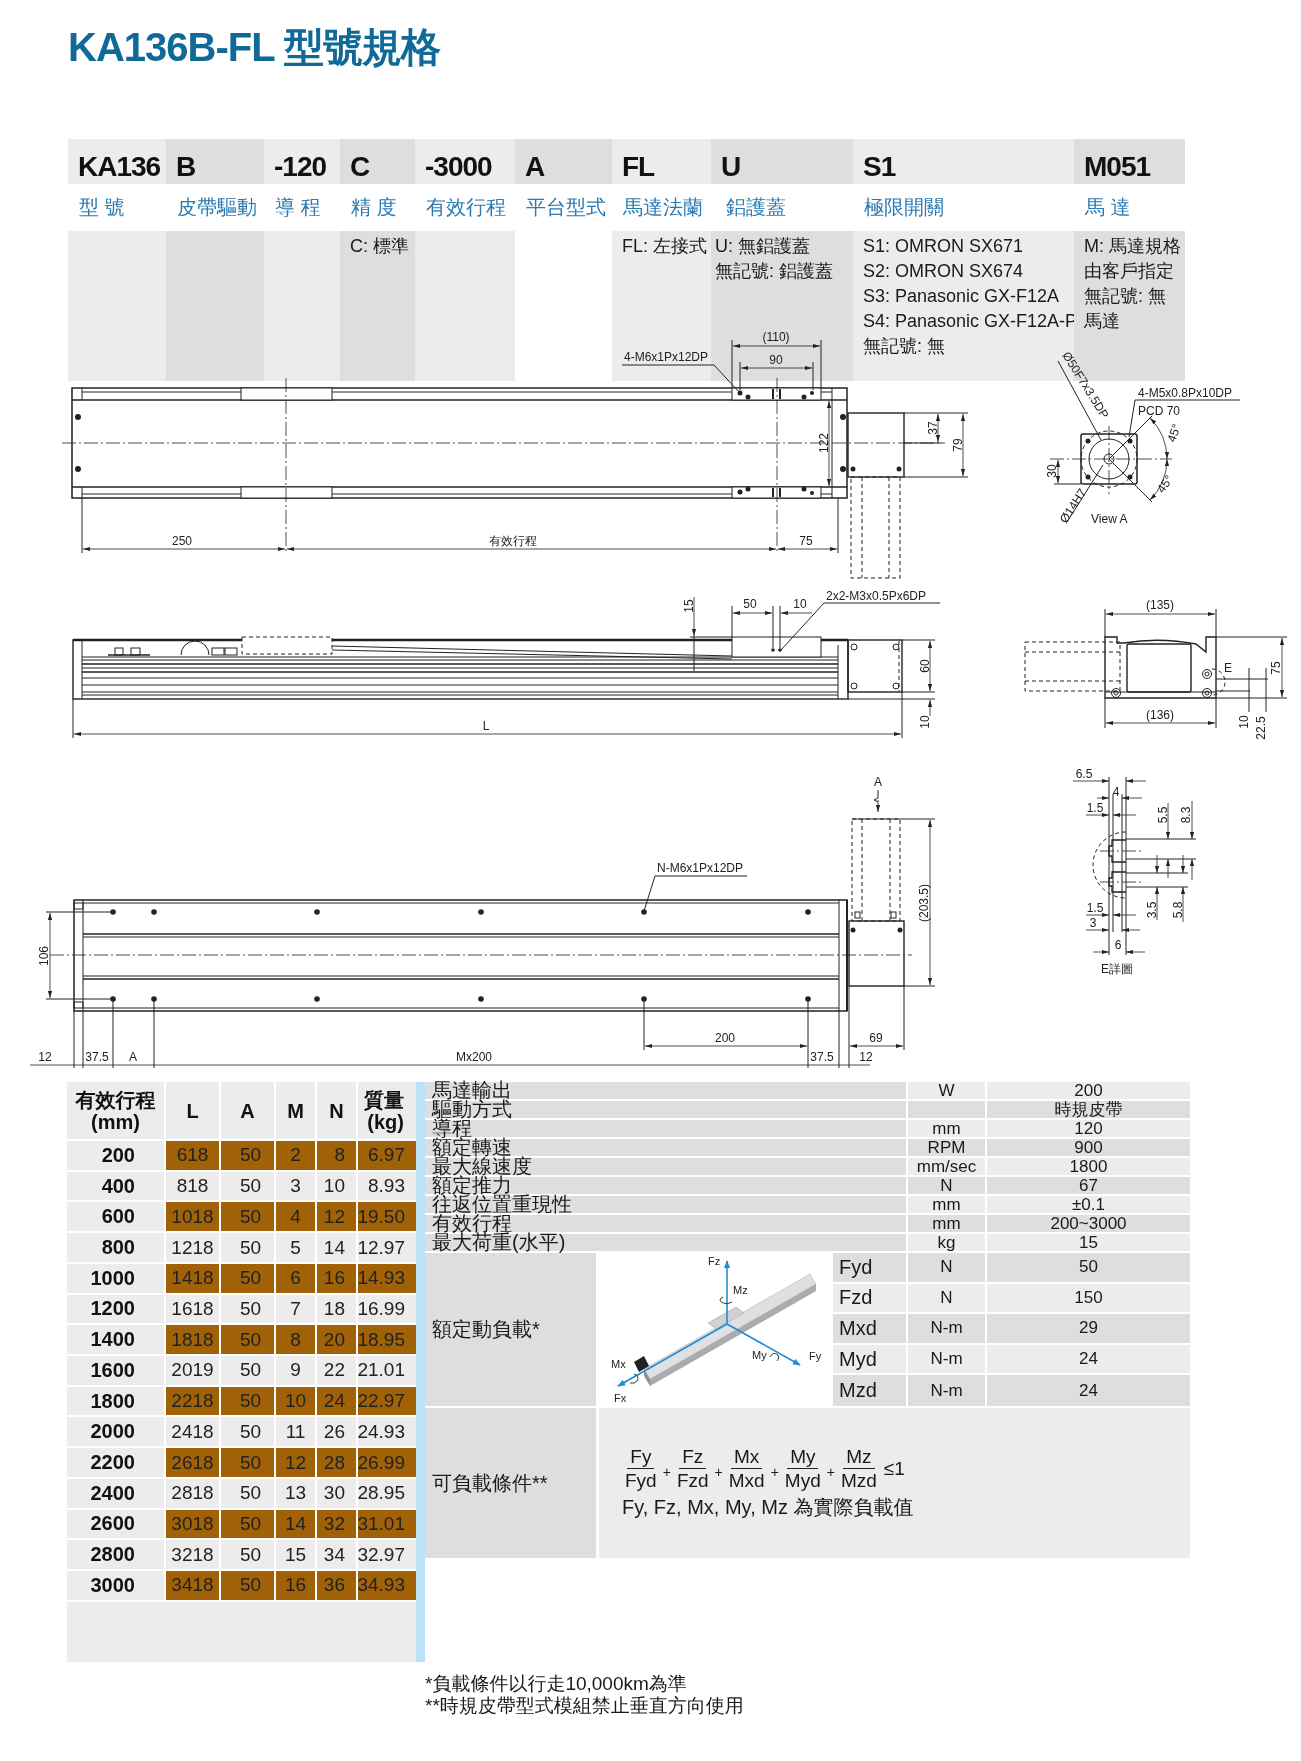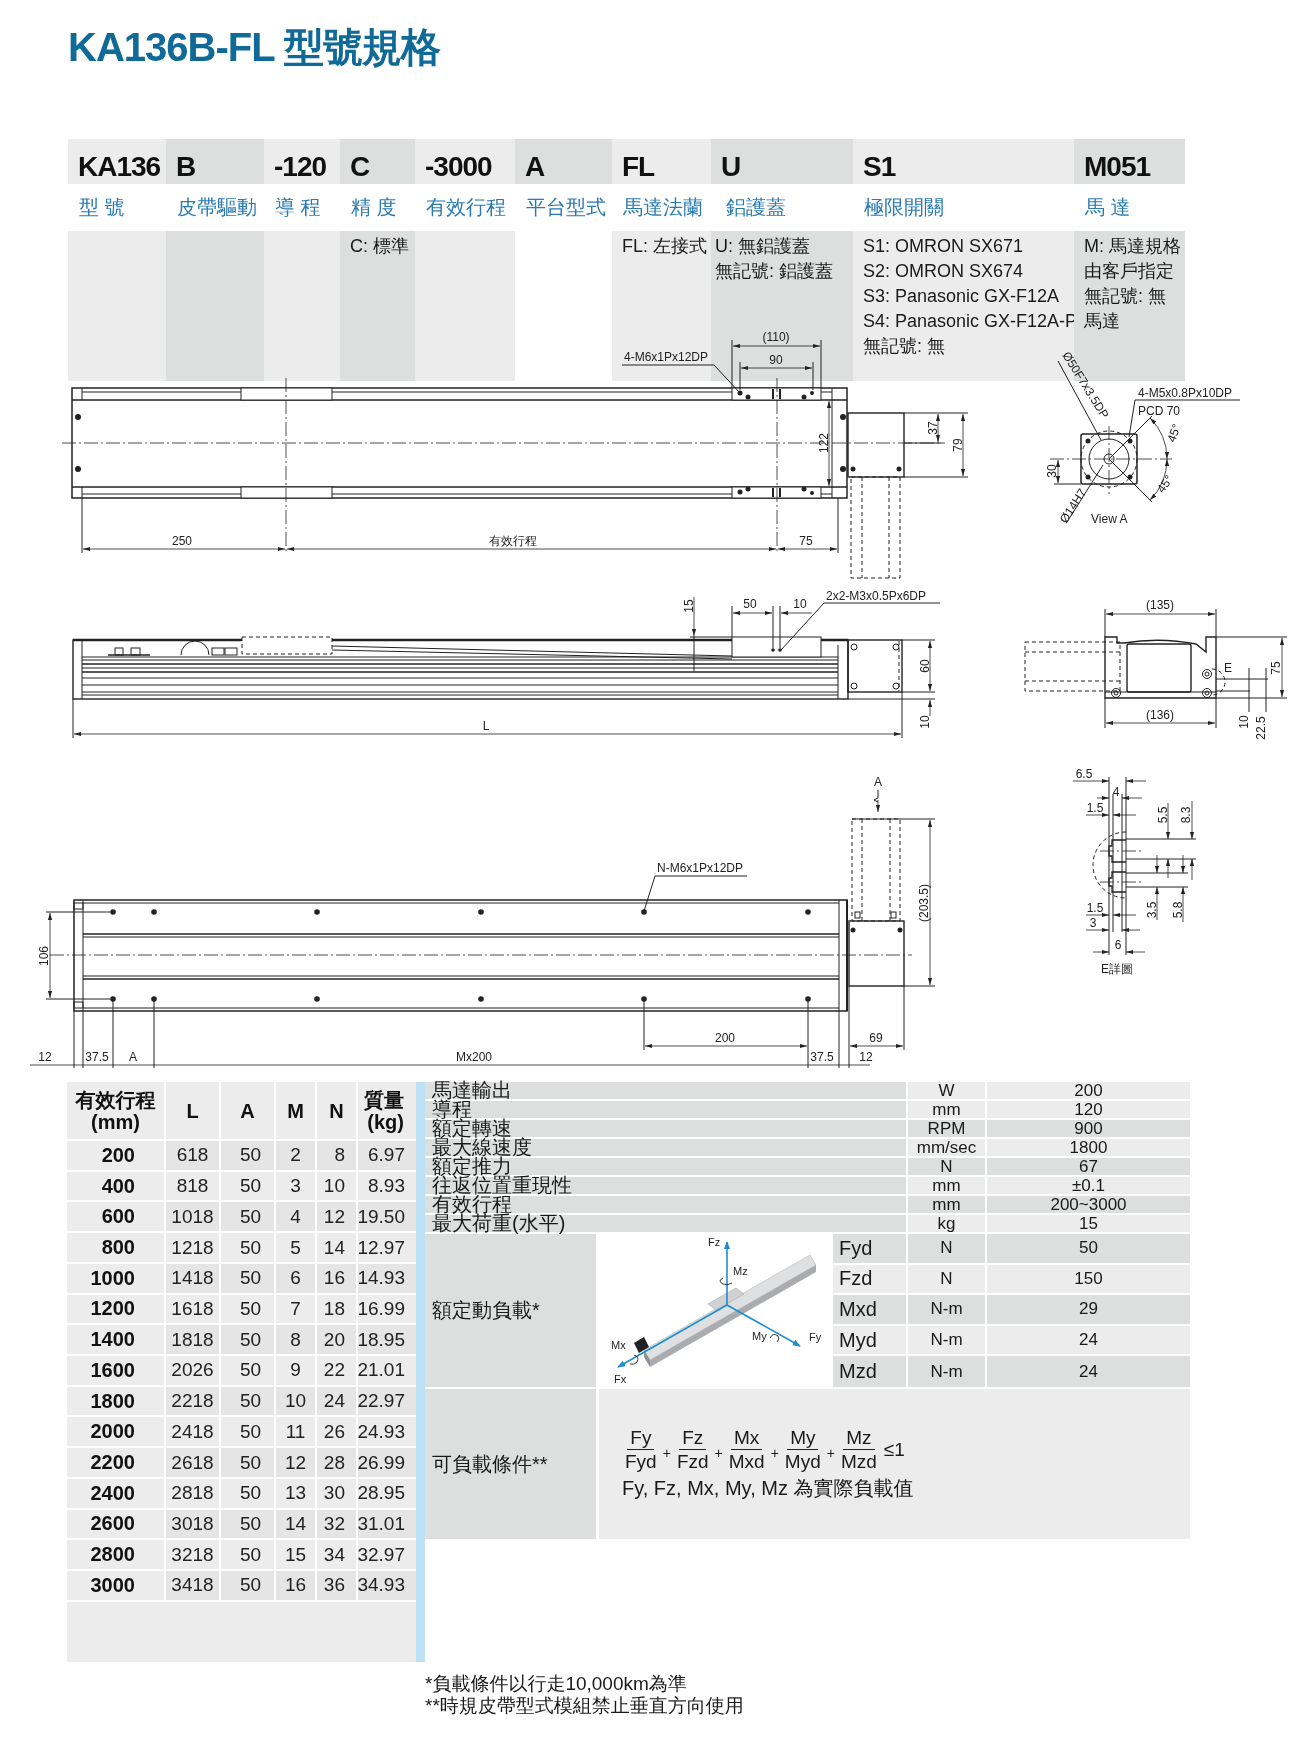--- a/index.html
+++ b/index.html
@@ -20,21 +20,21 @@
   .dw .w{fill:#fff;}
   .dw .dot{fill:#222;stroke:none;}
   .dw .cl{stroke-dasharray:14 3 2 3;stroke-width:0.8;}
   .dw .ds{stroke-dasharray:4 3;}
   .dw .dm{marker-start:url(#a);marker-end:url(#a);stroke-width:0.8;}
   .dw .me{marker-end:url(#a);stroke-width:0.8;}
   .dw text{font-family:"Liberation Sans",sans-serif;font-size:12px;fill:#222;stroke:none;}
   
   .stk{position:absolute;left:67px;top:1082px;display:grid;grid-template-columns:99px 55px 55px 41px 41px 58px;grid-template-rows:59px repeat(15,30.73px) 60px;}
   .stk .c{box-sizing:border-box;border-right:2px solid #fff;border-bottom:2px solid #fff;display:flex;align-items:center;font-size:19px;color:#222;background:#ececec;white-space:nowrap;}
-  .stk .c.d{background:#e5e5e5;}
+  .stk .c.d{background:#a16207;}
   .stk .c.last{border-right:none;}
   .stk .h{font-weight:bold;font-size:20px;flex-direction:column;justify-content:center;line-height:22px;color:#111;}
   .stk .h.hr{align-items:flex-end;padding-right:12px;}
   .stk .s{font-weight:bold;font-size:20px;justify-content:flex-end;padding-right:29px;color:#111;}
   .stk .ctr{justify-content:center;}
   .stk .ctr6{justify-content:center;padding-left:6px;}
   .stk .r{justify-content:flex-end;padding-right:11px;}
   .stk .fill{grid-column:1 / span 6;border:none;background:#ececec;}
   .bar{position:absolute;left:416px;top:1082px;width:9px;height:580px;background:#bde1f6;}
   
@@ -516,21 +516,21 @@
   <div class="c r last">16.99</div>
 
   <div class="c s">1400</div>
   <div class="c ctr d">1818</div>
   <div class="c ctr6 d">50</div>
   <div class="c ctr d">8</div>
   <div class="c r d">20</div>
   <div class="c r d last">18.95</div>
 
   <div class="c s">1600</div>
-  <div class="c ctr">2026</div>
+  <div class="c ctr">2019</div>
   <div class="c ctr6">50</div>
   <div class="c ctr">9</div>
   <div class="c r">22</div>
   <div class="c r last">21.01</div>
 
   <div class="c s">1800</div>
   <div class="c ctr d">2218</div>
   <div class="c ctr6 d">50</div>
   <div class="c ctr d">10</div>
   <div class="c r d">24</div>
@@ -581,20 +581,25 @@
   <div class="c fill"></div>
 </div>
 
 <div class="bar"></div>
 
 <div class="spec">
   <div class="sr">
     <div class="sl">馬達輸出</div>
     <div class="su lt">W</div>
     <div class="sv lt">200</div>
+  </div>
+  <div class="sr">
+    <div class="sl">驅動方式</div>
+    <div class="su dk"></div>
+    <div class="sv dk">時規皮帶</div>
   </div>
   <div class="sr">
     <div class="sl">導程</div>
     <div class="su lt">mm</div>
     <div class="sv lt">120</div>
   </div>
   <div class="sr">
     <div class="sl">額定轉速</div>
     <div class="su dk">RPM</div>
     <div class="sv dk">900</div>

